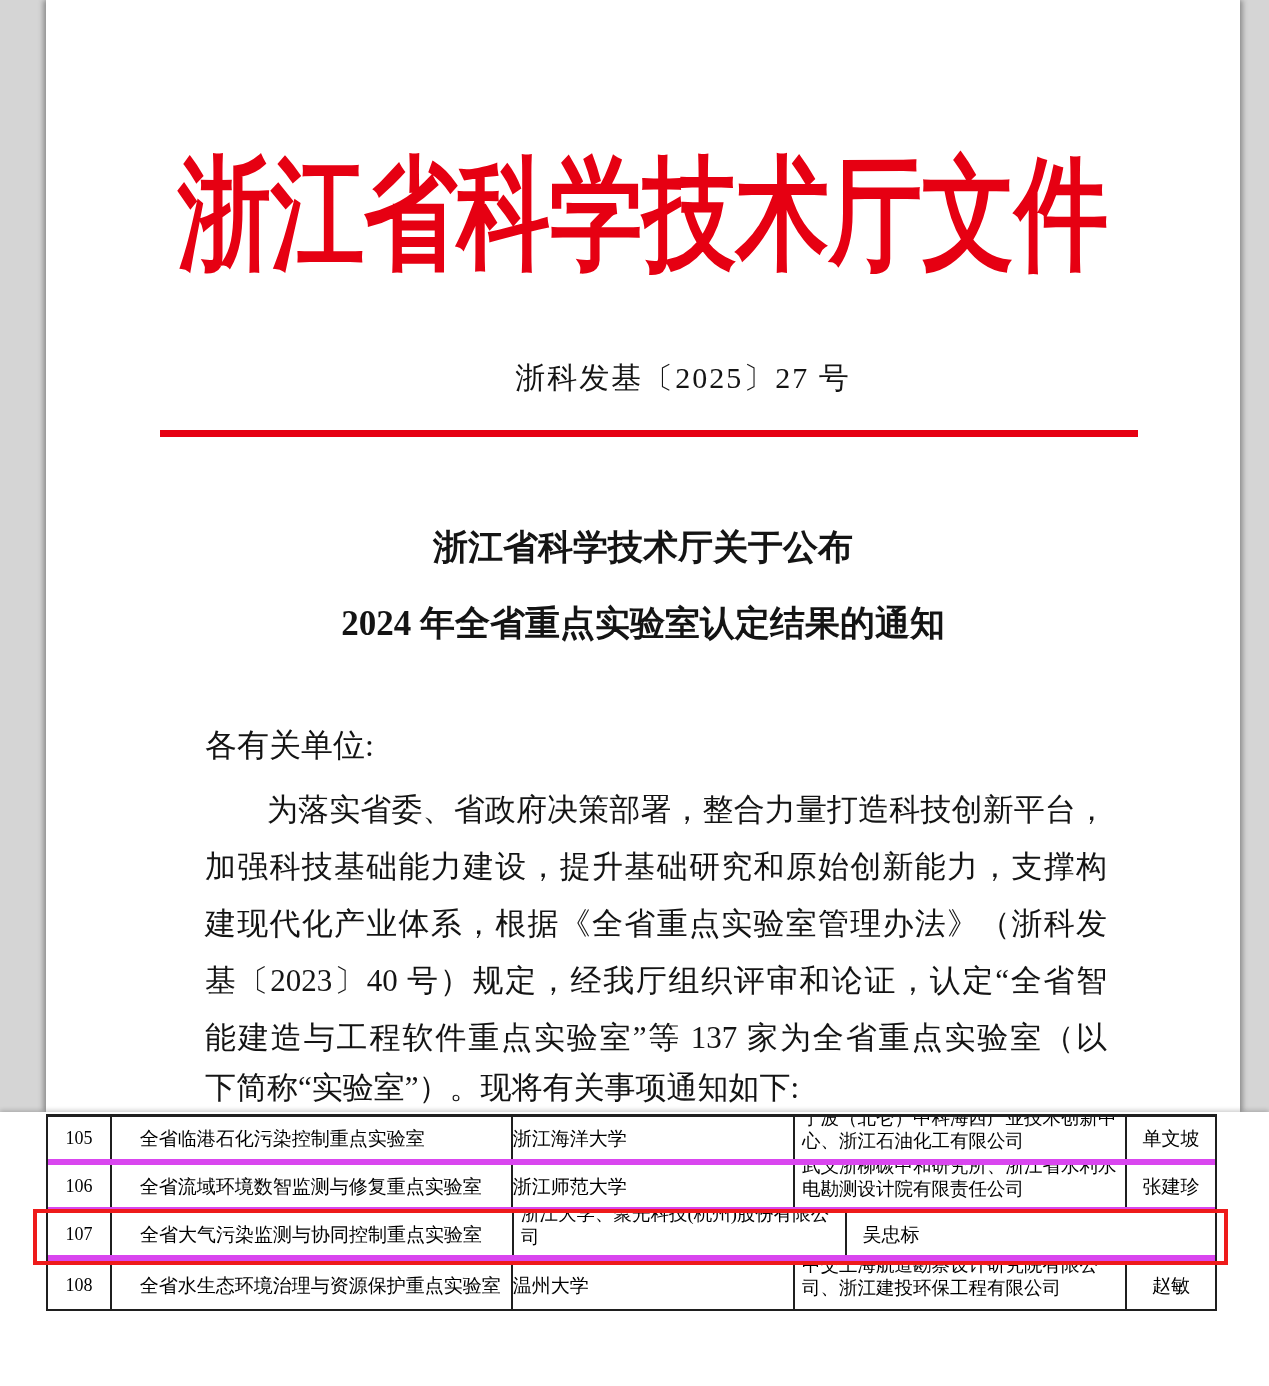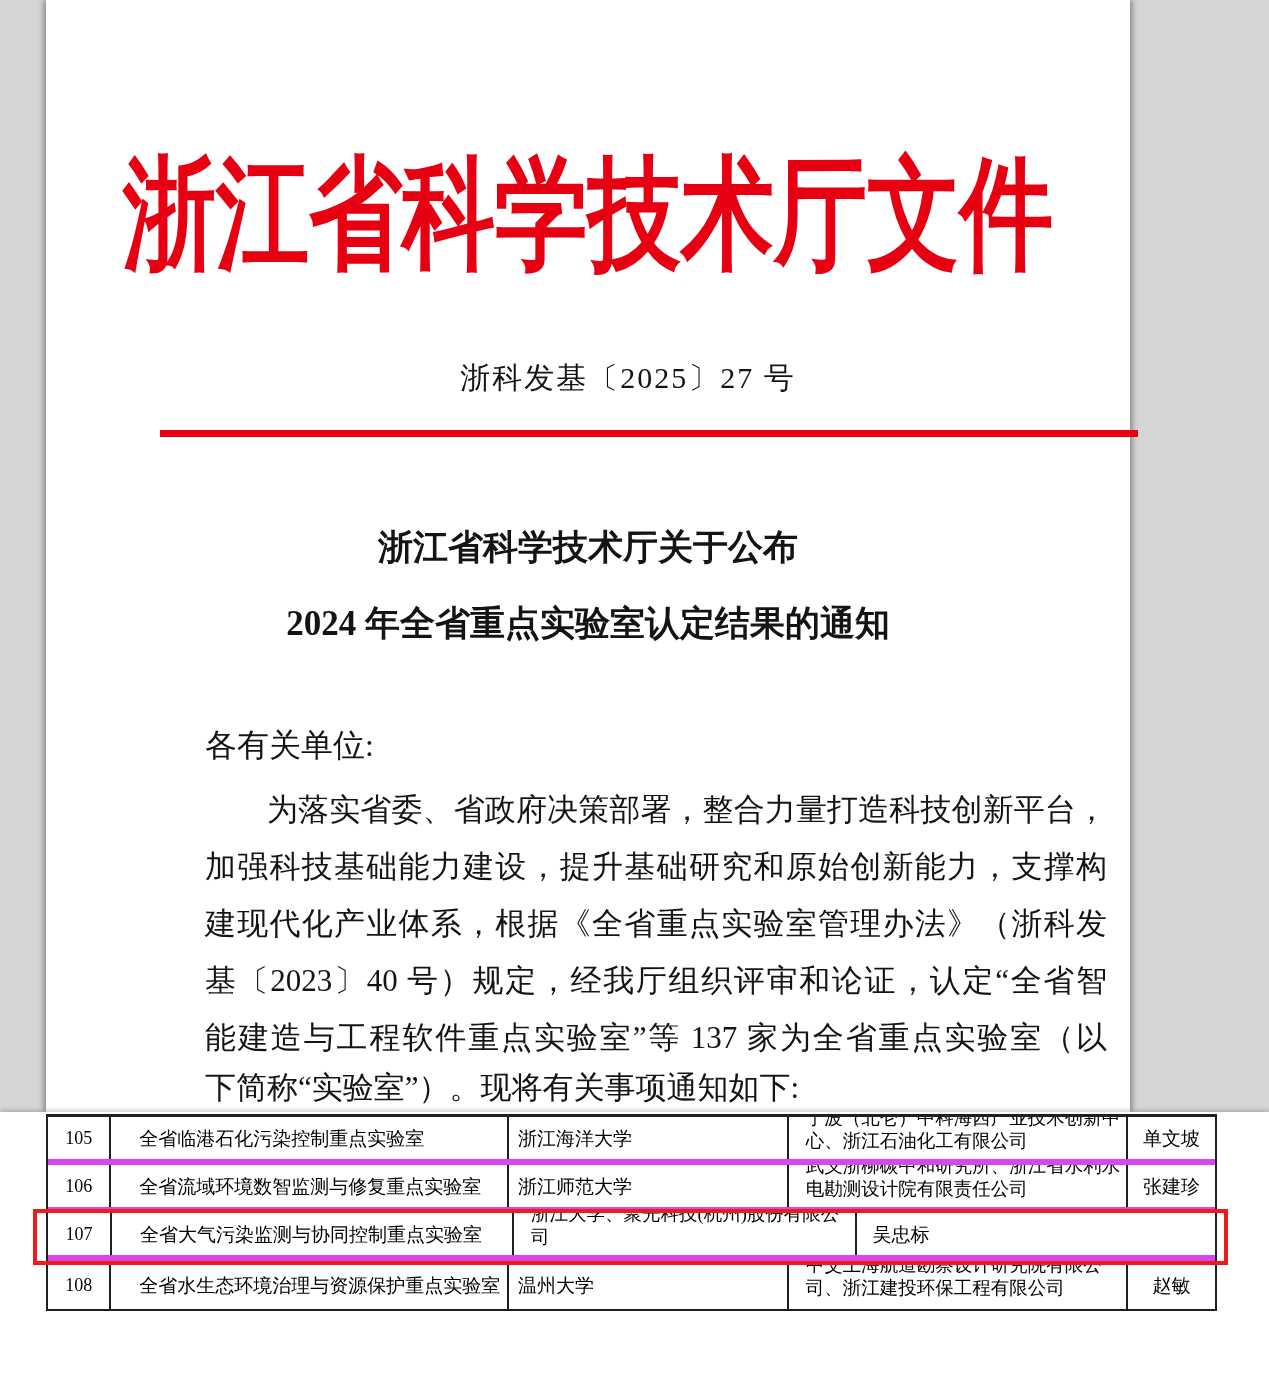--- a/index.html
+++ b/index.html
@@ -11,21 +11,21 @@
   html,body{width:1269px;height:1386px;}
   body{
     position:relative;
     background:#d5d5d5;
     font-family:"Liberation Serif","DejaVu Serif",serif;
     color:var(--text);
     overflow:hidden;
   }
   
   .page{
-    position:absolute;left:46px;top:0;width:1084px;height:1112px;
+    position:absolute;left:46px;top:0;width:1194px;height:1112px;
     background:#ffffff;
     box-shadow:-3px 0 5px rgba(0,0,0,.30), 3px 0 5px rgba(0,0,0,.30);
   }
   .doc-title{
     position:absolute;left:0;top:150px;width:100%;
     text-align:center;color:var(--accent);
     font-size:93px;font-weight:bold;line-height:1.05;
     transform:scaleY(1.32);transform-origin:center top;
     white-space:nowrap;
   }
@@ -70,22 +70,22 @@
   .t-row{display:flex;height:48px;border-bottom:6px solid #d946ef;}
   .t-row:last-child{border-bottom:none;}
   .cell{
     display:flex;align-items:center;
     border-right:2px solid #1f1f1f;
     font-size:19px;line-height:23px;color:#000;
     overflow:hidden;
   }
   .c-no{width:64px;justify-content:center;font-size:18px;}
   .c-lab{width:402px;padding-left:28px;}
-  .c-inst{width:283px;padding-left:9px;text-align:center;}
-  .c-part{width:333px;padding:1px 4px 17px 7px;font-size:18.5px;white-space:normal;margin-left:10px;}
+  .c-inst{width:283px;text-align:center;}
+  .c-part{width:333px;padding:1px 4px 17px 7px;font-size:18.5px;white-space:normal;}
   .c-dir{width:88px;justify-content:center;border-right:none;}
   .highlight-box{
     position:absolute;left:33px;top:1209px;width:1195px;height:56px;
     border:4px solid var(--highlight);
     pointer-events:none;
   }
 </style>
 </head>
 <body>
 

